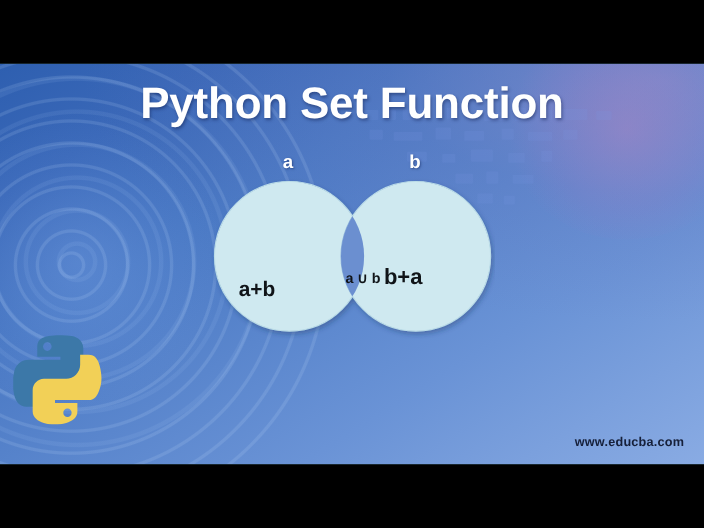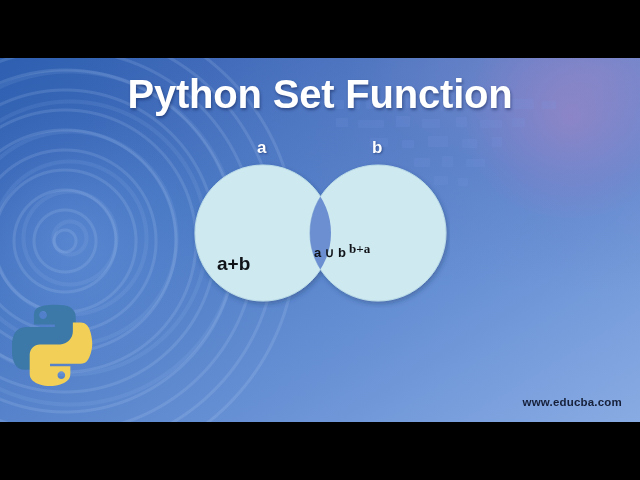--- a/index.html
+++ b/index.html
@@ -176,21 +176,21 @@
   #venn-label-b { left: 187px; top: 0px; }
 
   .venn-region-text {
     position: absolute;
     color: #101418;
     font-weight: bold;
     white-space: nowrap;
   }
   #venn-text-left   { left: 32px;  top: 115px; font-size: 19px; }
   #venn-text-center { left: 129px; top: 107px; font-size: 13px; }
-  #venn-text-right  { left: 164px; top: 103px; font-size: 13px; font-family: Liberation Serif, serif; }
+  #venn-text-right  { left: 164px; top: 103px; font-size: 20px; }
 
   
   #python-logo {
     position: absolute;
     left: 12px;
     top: 242px;
     width: 86px;
     height: 86px;
     z-index: 25;
   }

